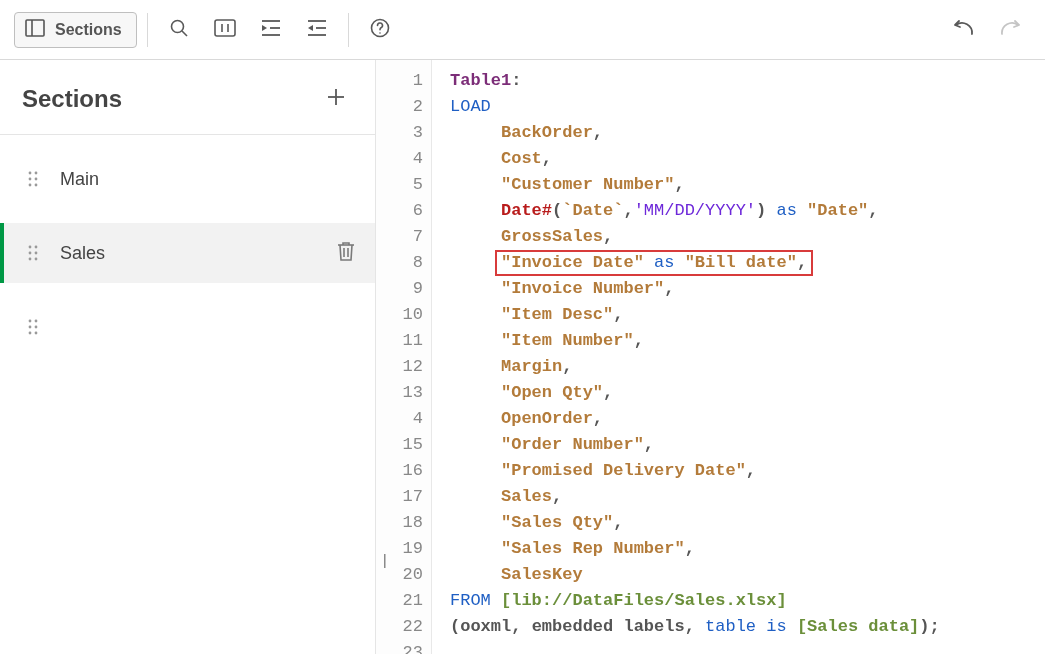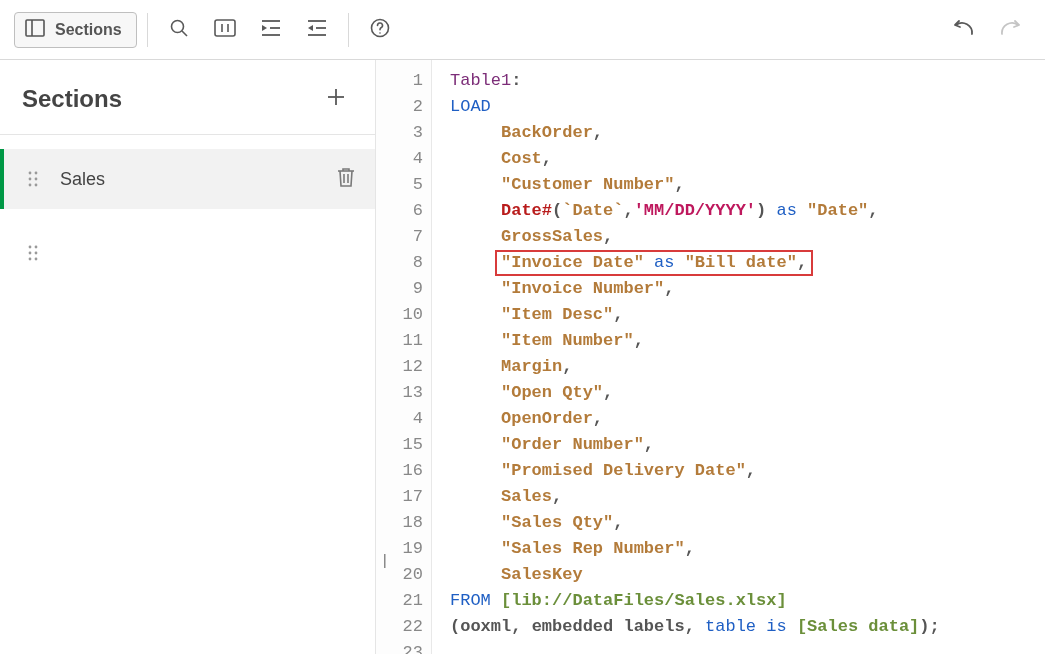--- a/index.html
+++ b/index.html
@@ -159,28 +159,28 @@
   .hl { position: relative; display: inline-block; }
   .hl::before {
     content:"";
     position:absolute;
     left:-6px; right:-6px; top:0; bottom:0;
     border: 2px solid #d83b3b;
     pointer-events:none;
   }
 
   
-  .tk-tbl    { color: #7c2d78; font-weight: normal; }
+  .tk-tbl    { color: #7c2d78; font-weight: bold; }
   .tk-kw     { color: #1f5fc4; font-weight: normal; }
   .tk-field  { color: #b37b3a; font-weight: bold; }
   .tk-str    { color: #b37b3a; font-weight: bold; }
   .tk-func   { color: #b91c1c; font-weight: bold; }
   .tk-brk    { color: #6b8f3a; font-weight: bold; }
   .tk-punc   { color: #555; font-weight: bold; }
-  .tk-fmt    { color: #be185d; font-weight: bold; }
+  .tk-fmt    { color: #6d28d9; font-weight: normal; }
   .tk-plain  { color: #555; font-weight: bold; }
 </style>
 </head>
 <body>
 
 <div class="toolbar">
 
   <div class="sections-btn">
     <span>
       <svg width="20" height="18" viewBox="0 0 20 18" fill="none" stroke="currentColor" stroke-width="1.6">
@@ -276,20 +276,33 @@
         <span>
           <svg width="20" height="20" viewBox="0 0 20 20" stroke="currentColor" stroke-width="1.8">
             <line x1="10" y1="2" x2="10" y2="18"></line>
             <line x1="2" y1="10" x2="18" y2="10"></line>
           </svg>
         </span>
       </div>
     </div>
     <div class="sidebar-divider"></div>
     <div id="section-list">
+        <div class="section-item">
+          <span class="drag">
+            <svg width="10" height="18" viewBox="0 0 10 18" fill="currentColor">
+              <circle cx="2" cy="3" r="1.4"></circle>
+              <circle cx="8" cy="3" r="1.4"></circle>
+              <circle cx="2" cy="9" r="1.4"></circle>
+              <circle cx="8" cy="9" r="1.4"></circle>
+              <circle cx="2" cy="15" r="1.4"></circle>
+              <circle cx="8" cy="15" r="1.4"></circle>
+            </svg>
+          </span>
+          <span class="label">Main</span>
+        </div>
         <div class="section-item active">
           <span class="drag">
             <svg width="10" height="18" viewBox="0 0 10 18" fill="currentColor">
               <circle cx="2" cy="3" r="1.4"></circle>
               <circle cx="8" cy="3" r="1.4"></circle>
               <circle cx="2" cy="9" r="1.4"></circle>
               <circle cx="8" cy="9" r="1.4"></circle>
               <circle cx="2" cy="15" r="1.4"></circle>
               <circle cx="8" cy="15" r="1.4"></circle>
             </svg>

